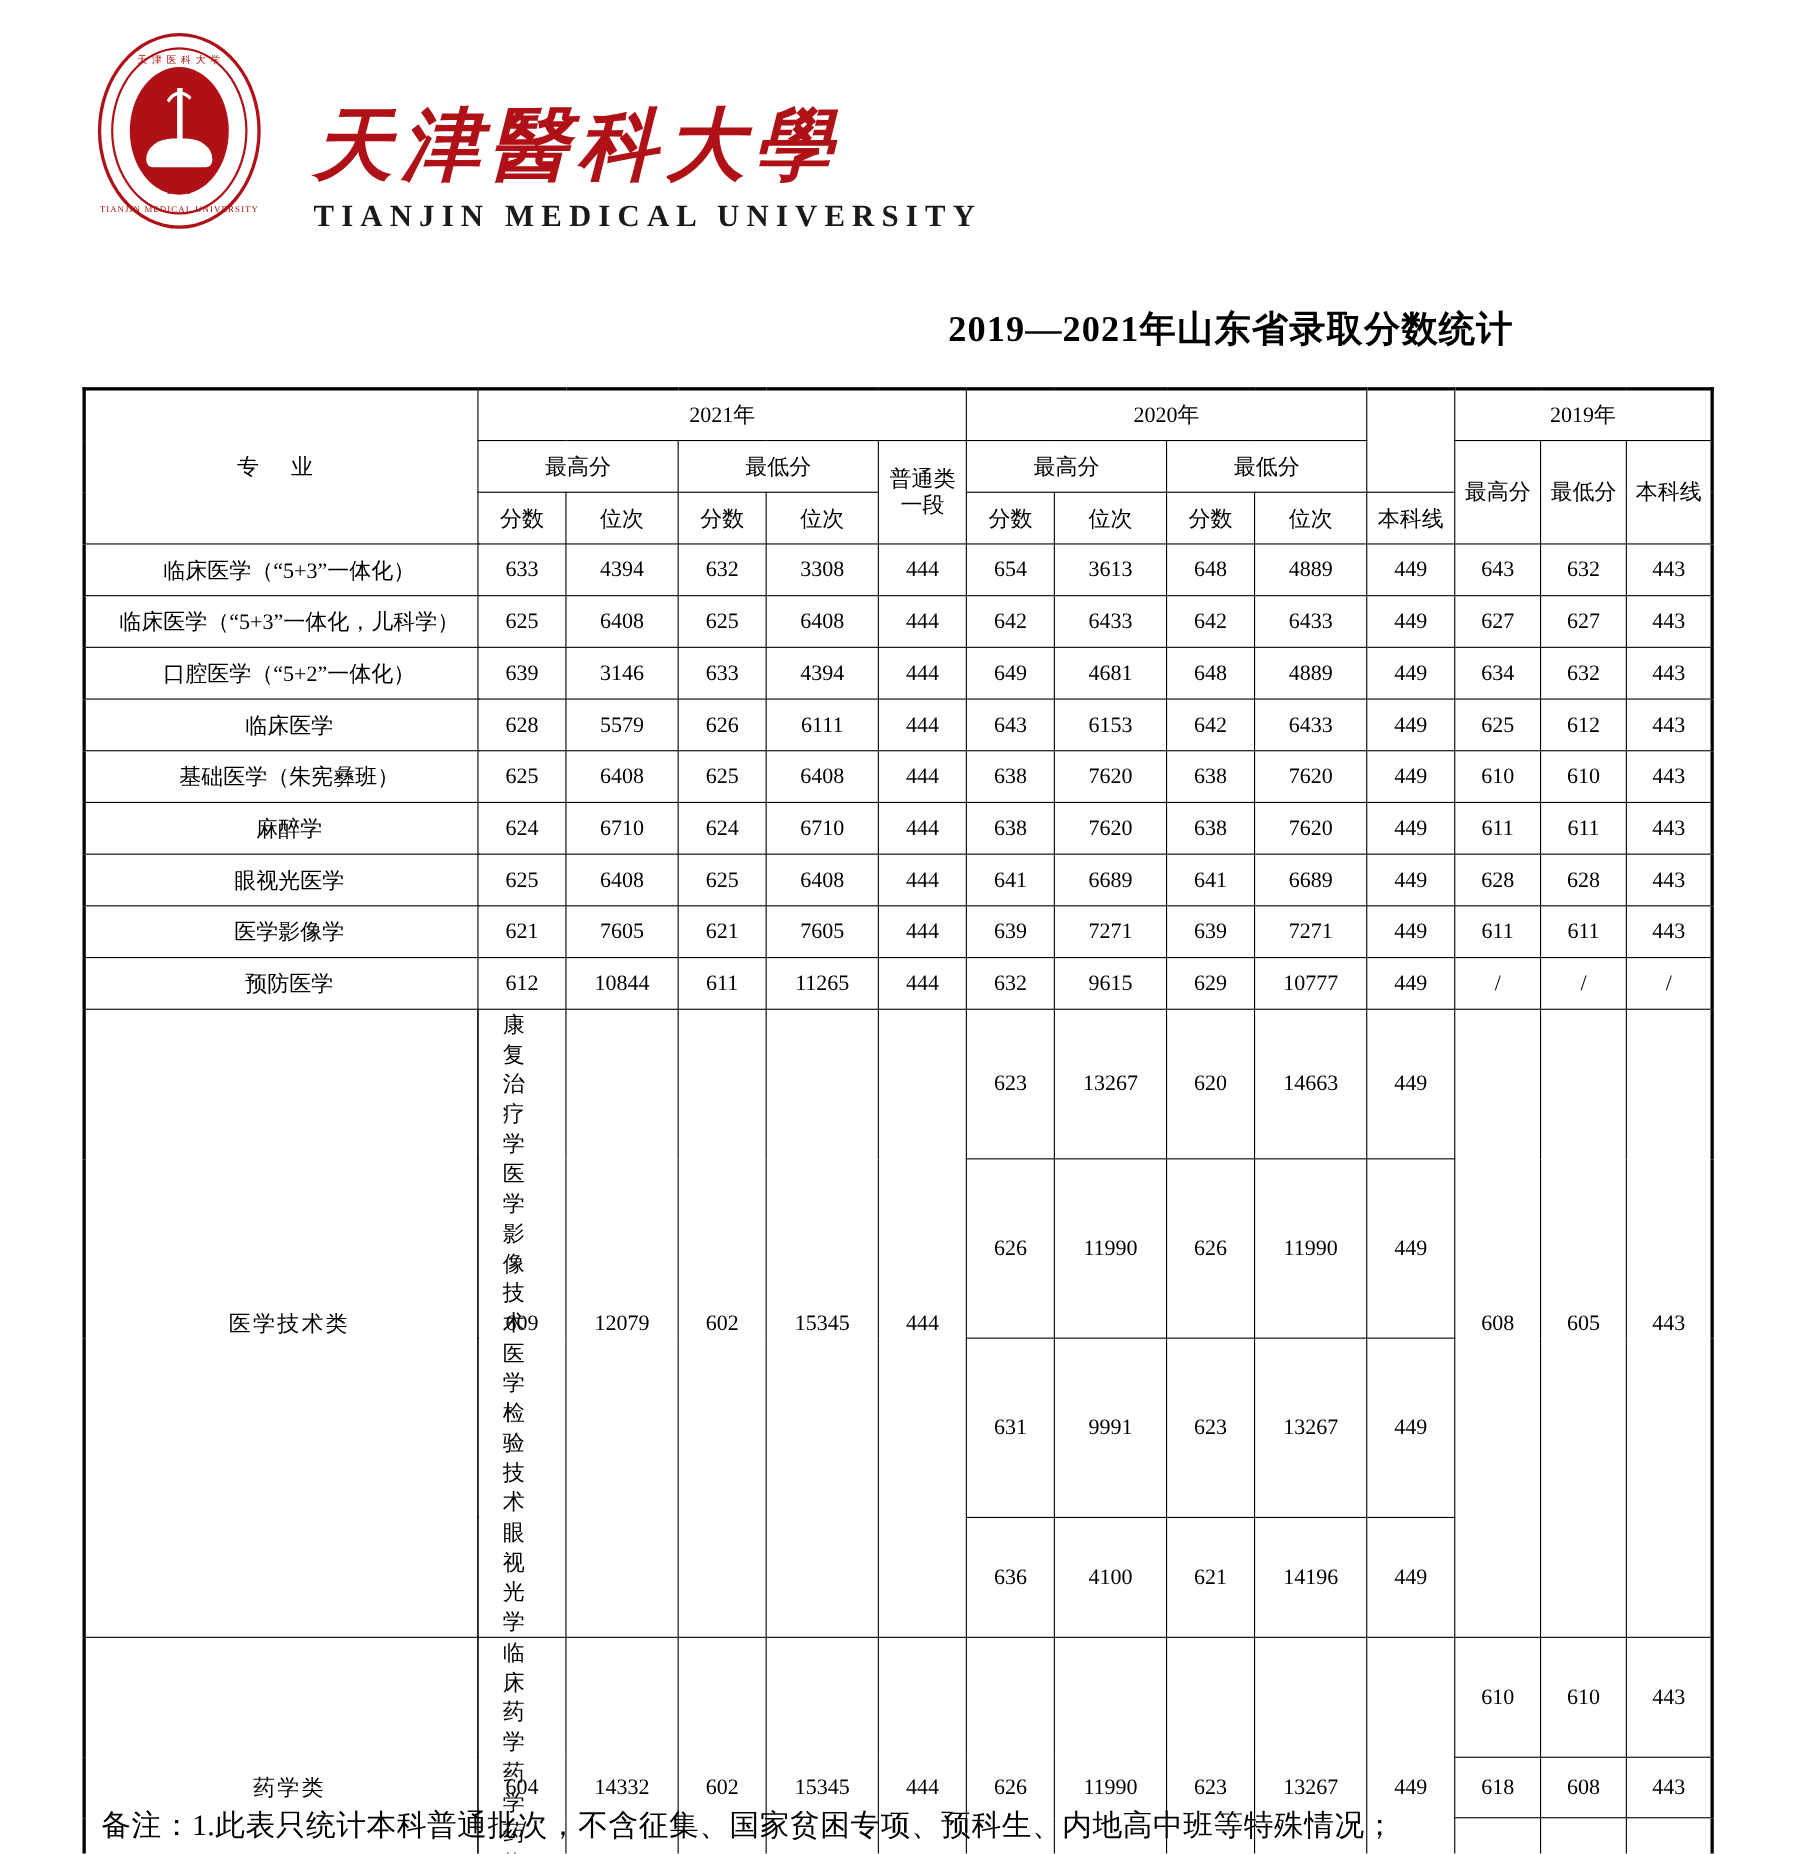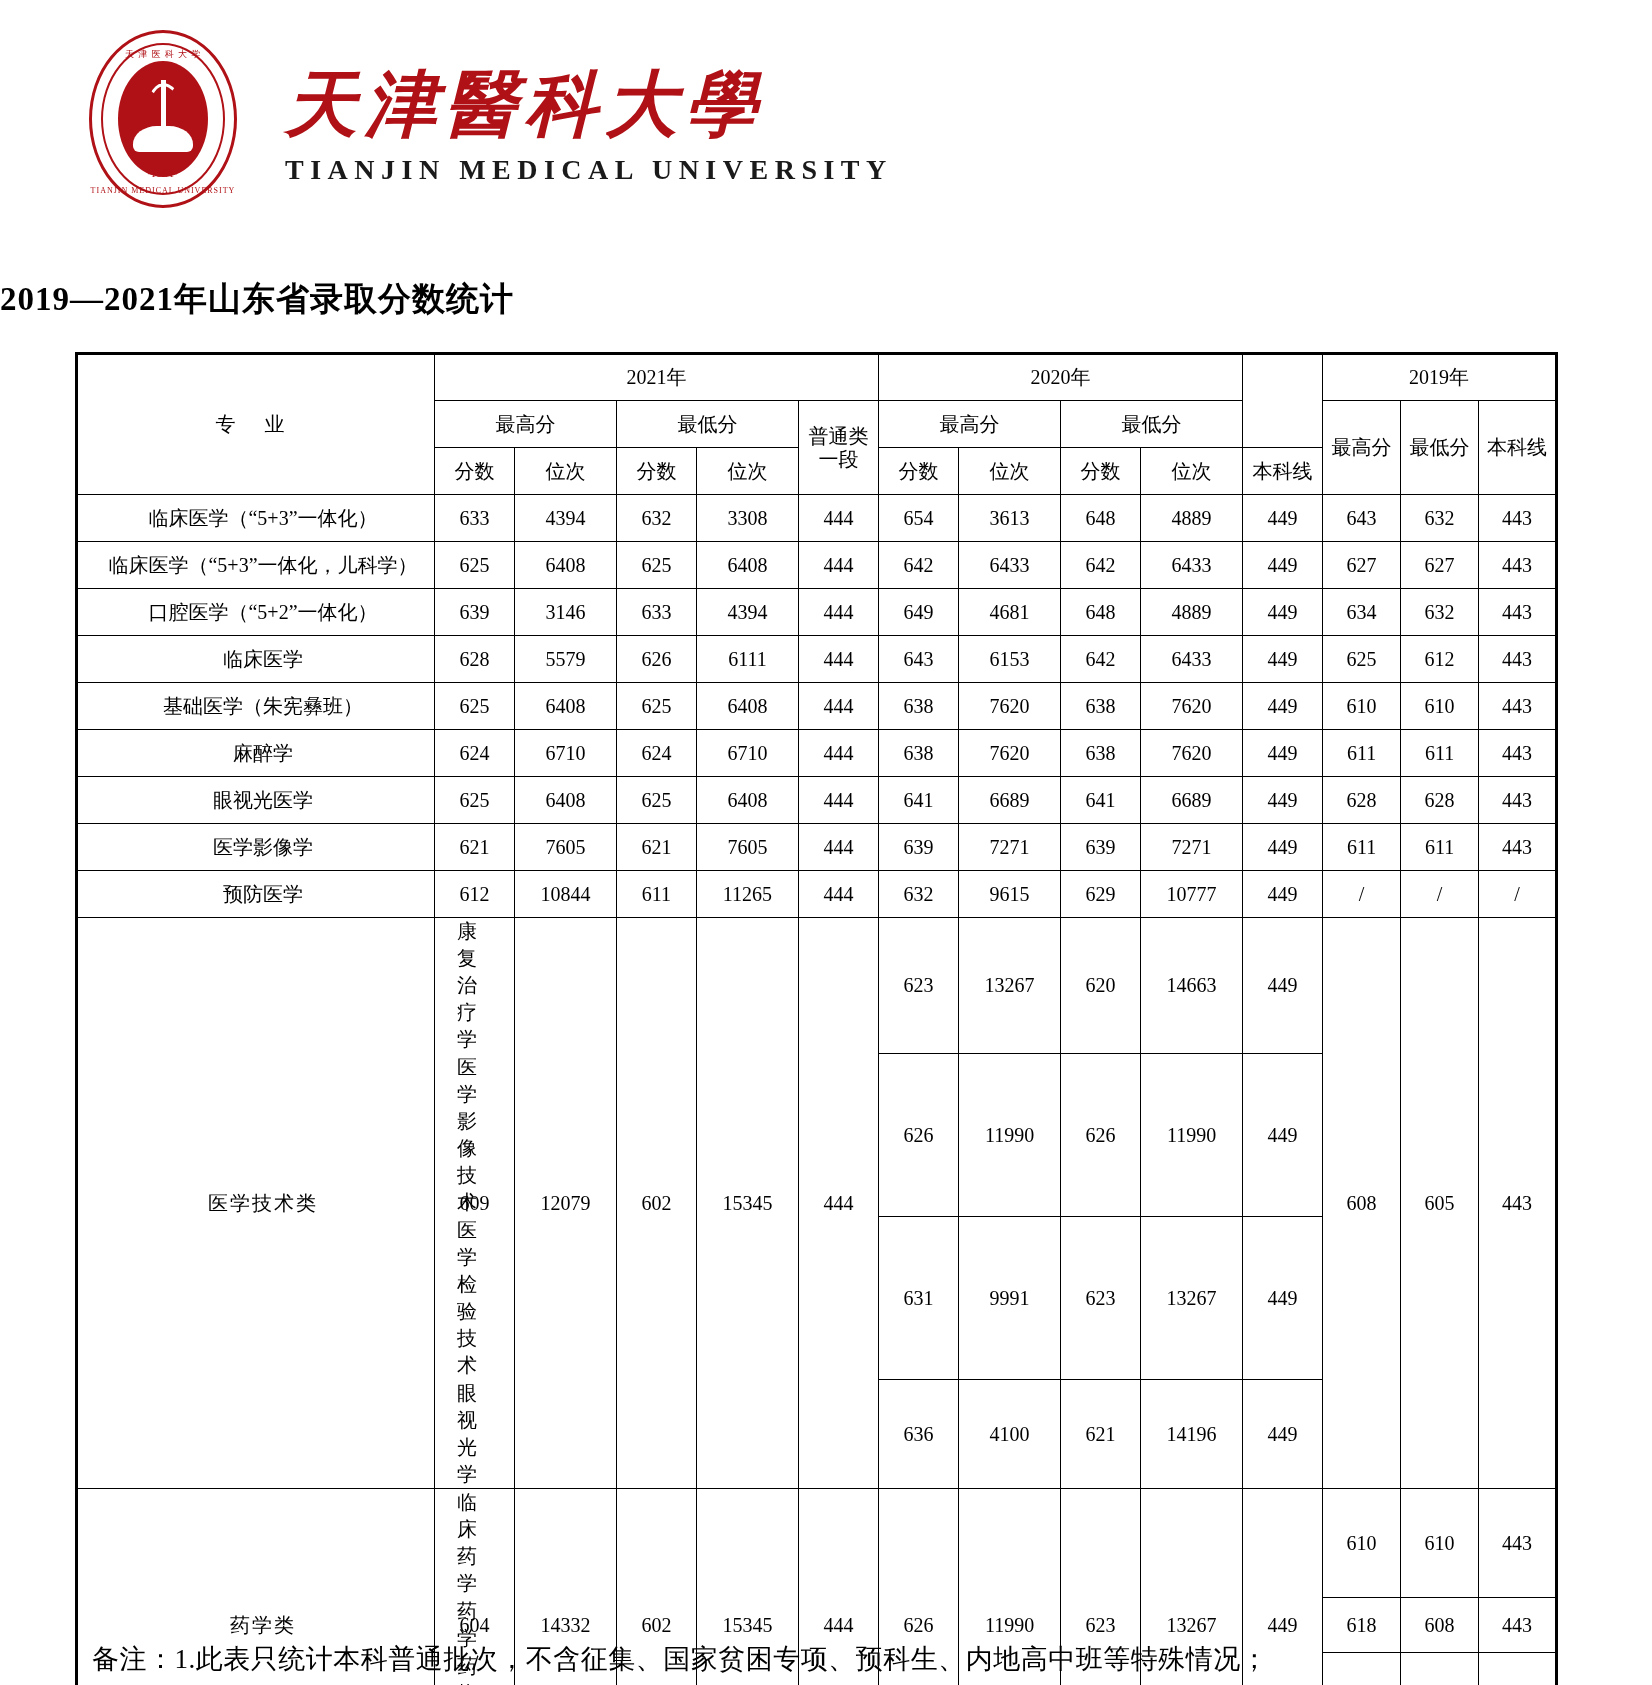--- a/index.html
+++ b/index.html
@@ -15,21 +15,21 @@
     position: relative;
     overflow: hidden;
   }
 
   
   .logo-block {
     position: absolute;
     left: 85px;
     top: 28px;
     display: flex;
-    align-items: center;
+    align-items: flex-end;
   }
   .crest {
     width: 160px;
     height: 185px;
     position: relative;
     flex: 0 0 auto;
   }
   .crest .ring-outer {
     position: absolute;
     left: 4px; top: 2px;
@@ -120,21 +120,21 @@
     margin-top: 8px;
     white-space: nowrap;
   }
 
   
   .doc-title {
     position: absolute;
     top: 277px;
     left: 0;
     width: 1376px;
-    text-align: left;
+    text-align: right;
     font-size: 33px;
     font-weight: bold;
     letter-spacing: 1px;
     font-family: "Liberation Serif", "DejaVu Serif", serif;
     color: #000;
   }
 
   
   .table-wrap {
     position: absolute;

